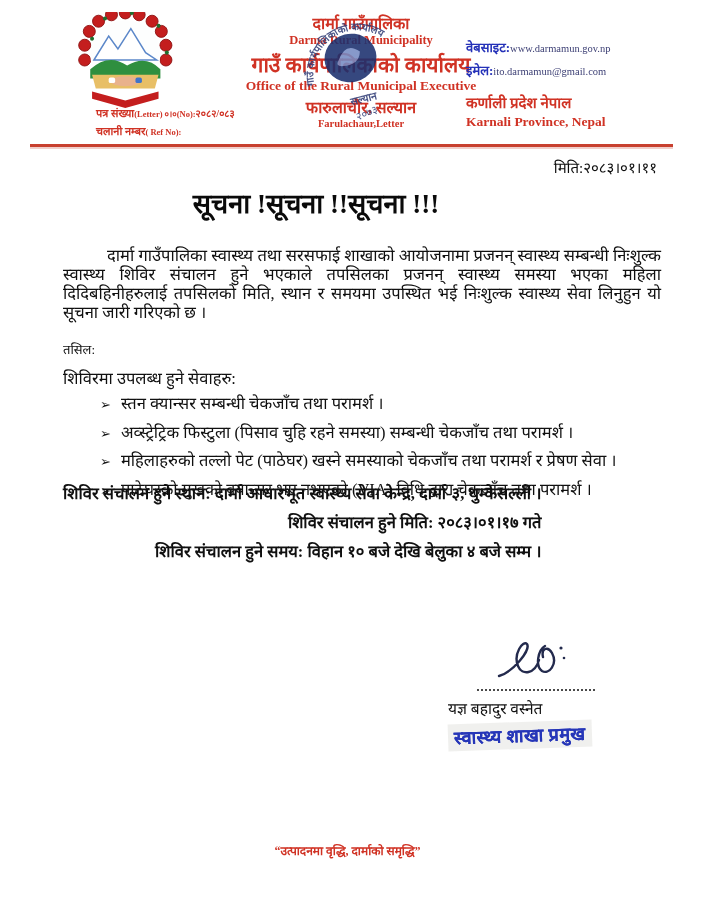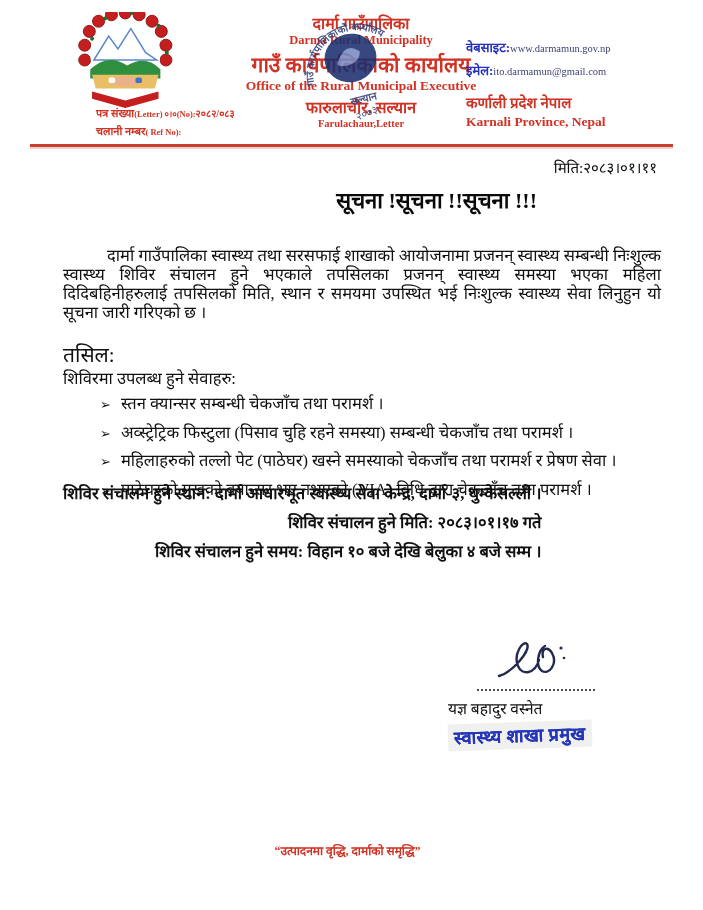--- a/index.html
+++ b/index.html
@@ -24,25 +24,25 @@
   .right-head{position:absolute;left:466px;top:36px;width:226px;}
   .contact-line{white-space:nowrap;line-height:21px;}
   .contact-line .lbl{color:#2431b8;font-weight:700;font-size:13px;}
   .contact-line .val{color:#3c3f74;font-size:10.5px;}
   .province{margin-top:12px;text-align:left;color:#d03224;}
   .province .np{font-size:15px;font-weight:700;line-height:19px;}
   .province .en{font-size:13.5px;font-weight:800;line-height:17px;}
   .rule{position:absolute;left:30px;top:144px;width:643px;height:3px;background:#c8402f;box-shadow:0 2px 0 rgba(200,64,47,.25);}
   
   .dateline{position:absolute;right:46px;top:157px;font-size:15px;color:#0c0c0c;}
-  .notice-row{position:absolute;left:95px;top:184px;width:442px;display:flex;justify-content:flex-end;
-    font-size:22px;font-weight:700;color:#0a0a0a;}
+  .notice-row{position:absolute;left:95px;top:184px;width:442px;display:flex;justify-content:center;
+    font-size:27px;font-weight:700;color:#0a0a0a;}
   .para{position:absolute;left:63px;top:229px;width:598px;font-size:16.5px;line-height:19px;
     text-align:justify;text-indent:44px;color:#101010;}
-  .tasil{position:absolute;left:63px;top:340px;font-size:21px;color:#101010;}
+  .tasil{position:absolute;left:63px;top:340px;font-size:13px;color:#101010;}
   .svc-head{position:absolute;left:63px;top:366px;font-size:16.5px;color:#101010;}
   .svc-list{position:absolute;left:100px;top:390px;margin:0;padding:0;list-style:none;}
   .svc-list li{display:flex;align-items:baseline;line-height:27.5px;font-size:16.5px;color:#101010;}
   .svc-list .arrow{font-size:13px;margin-right:10px;color:#151515;}
   .schedule{position:absolute;left:63px;top:479px;font-size:16.5px;line-height:29px;color:#101010;font-weight:600;text-align:right;}
   .schedule .v-bold{font-weight:800;}
   
   .sigblock{position:absolute;left:448px;top:638px;width:176px;text-align:left;}
   .sigimg{display:block;margin:0 auto;}
   .sigdots{display:block;width:118px;margin:0 auto;border-bottom:2px dotted #4a4a4a;height:1px;}

